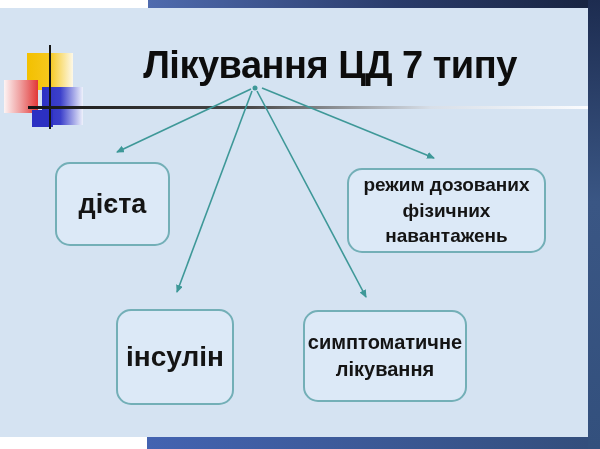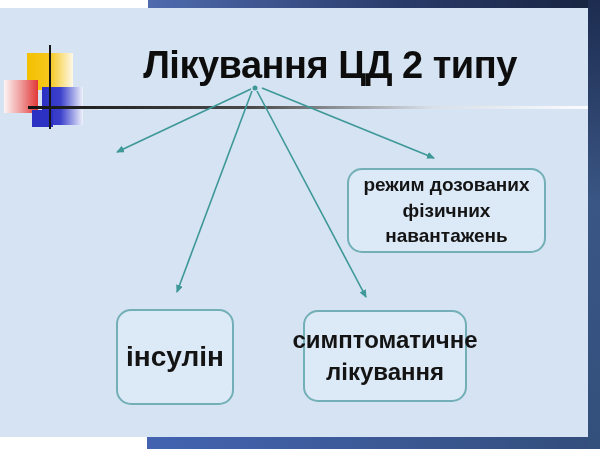--- a/index.html
+++ b/index.html
@@ -46,55 +46,58 @@
   
   .node{
     position:absolute;display:flex;align-items:center;justify-content:center;
     background:#dce9f7;border:2px solid #73afb7;border-radius:15px;
     color:#141414;font-weight:700;text-align:center;line-height:1.35;
     box-sizing:border-box;padding:2px 6px;
   }
   .node-diet{left:55px;top:162px;width:115px;height:84px;font-size:27px;}
   .node-insulin{left:116px;top:309px;width:118px;height:96px;font-size:28px;}
   .node-exercise{left:347px;top:168px;width:199px;height:85px;font-size:19px;justify-content:center;}
-  .node-symptomatic{left:303px;top:310px;width:164px;height:92px;font-size:24px;}
+  .node-symptomatic{left:303px;top:310px;width:164px;height:92px;font-size:20px;}
 </style>
 </head>
 <body>
 
 <div class="stage">
 
   <div class="strip-top-white"></div>
   <div class="band-top"></div>
   <div class="band-right"></div>
   <div class="strip-bottom-white"></div>
   <div class="band-bottom"></div>
 
   <div class="logo-square logo-yellow"></div>
   <div class="logo-square logo-red"></div>
   <div class="logo-square logo-blue"></div>
   <div class="logo-square logo-blue-small"></div>
   <div class="logo-square logo-vline"></div>
 
-  <div class="title">Лікування ЦД 2 типу</div>
+  <div class="title">Лікування ЦД 7 типу</div>
   <div class="rule"></div>
 
   <svg class="arrows" viewBox="0 0 600 449" xmlns="http://www.w3.org/2000/svg">
     <defs>
       <marker id="ah" markerWidth="10" markerHeight="10" refX="7" refY="3.5" orient="auto" markerUnits="userSpaceOnUse">
         <path d="M0,0 L8,3.5 L0,7 Z" fill="#3e9898"></path>
       </marker>
     </defs>
     <line x1="251" y1="89" x2="117" y2="152" stroke="#3e9898" stroke-width="1.6" marker-end="url(#ah)"></line>
     <line x1="252" y1="91" x2="177" y2="292" stroke="#3e9898" stroke-width="1.6" marker-end="url(#ah)"></line>
     <line x1="257" y1="91" x2="366" y2="297" stroke="#3e9898" stroke-width="1.6" marker-end="url(#ah)"></line>
     <line x1="262" y1="88" x2="434" y2="158" stroke="#3e9898" stroke-width="1.6" marker-end="url(#ah)"></line>
     <circle cx="255" cy="88" r="2.5" fill="#3e9898"></circle>
   </svg>
 
+  <div class="node node-diet">
+    <span>дієта</span>
+  </div>
   <div class="node node-insulin">
     <span>інсулін</span>
   </div>
   <div class="node node-exercise">
     <span>режим дозованих фізичних навантажень</span>
   </div>
   <div class="node node-symptomatic">
     <span>симптоматичне лікування</span>
   </div>
 

